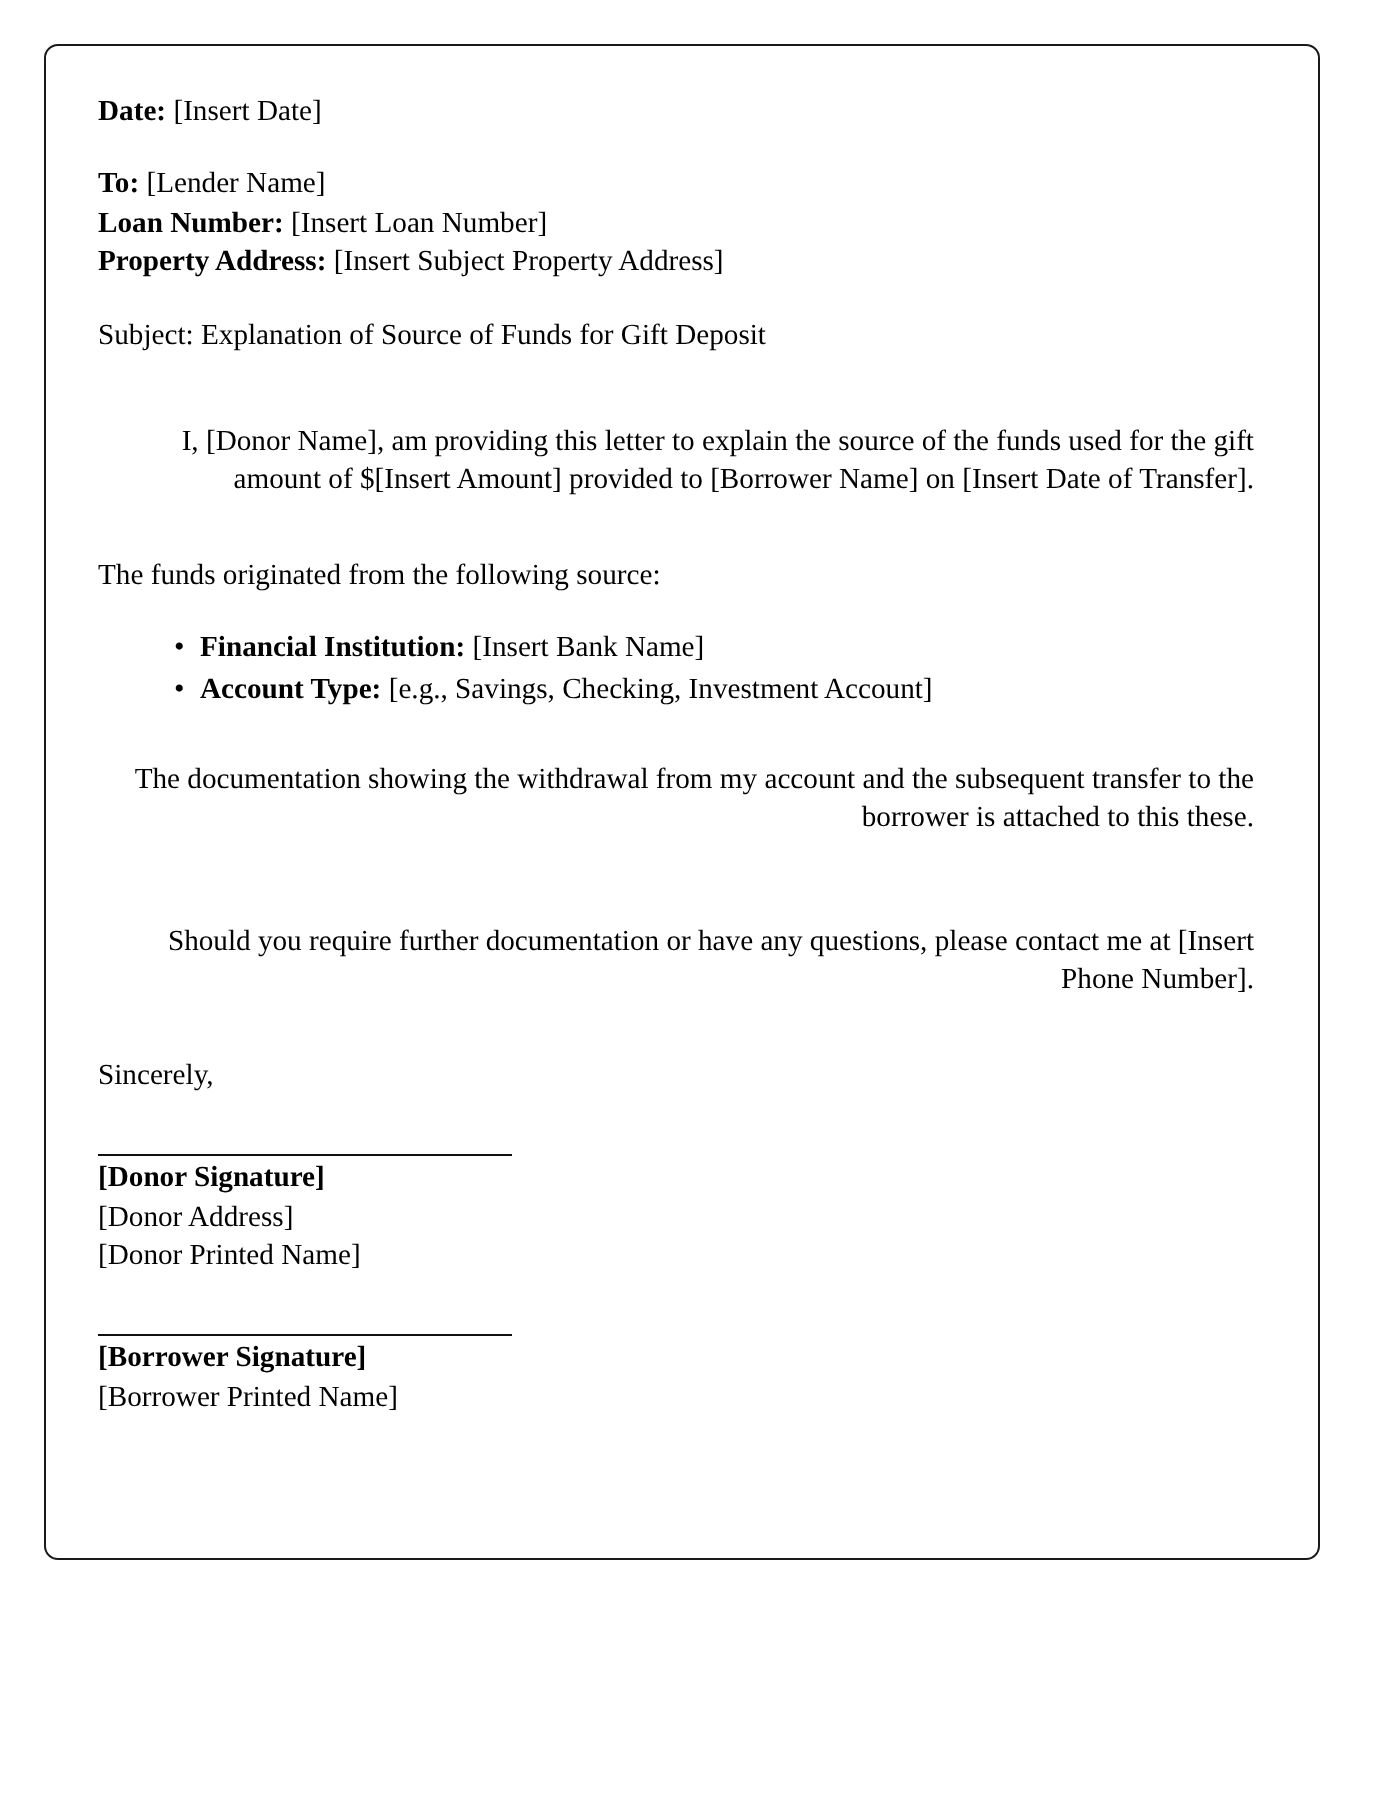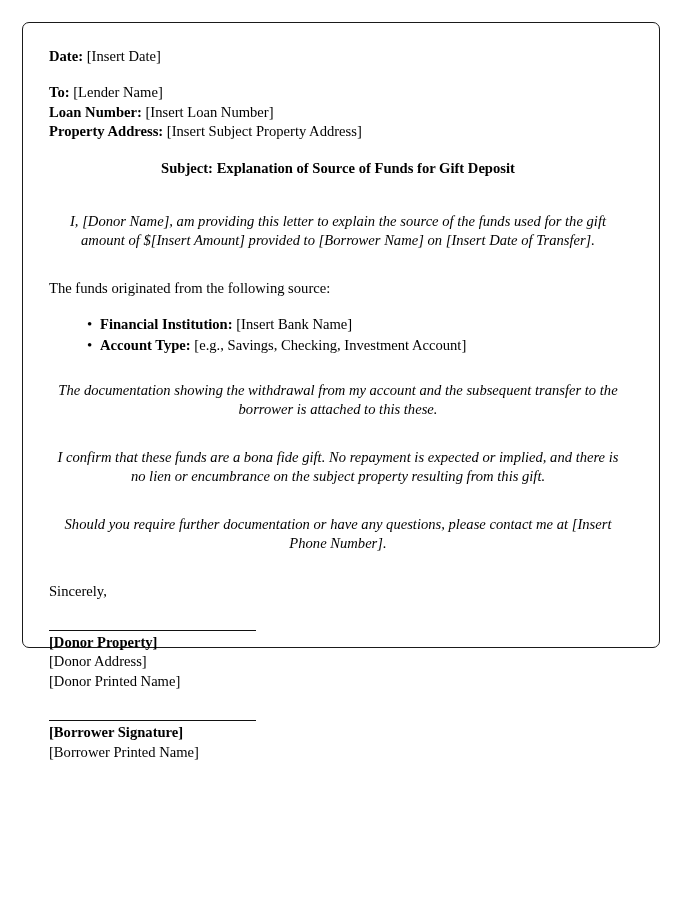--- a/index.html
+++ b/index.html
@@ -12,51 +12,49 @@
     height: 900px;
     font-family: "Liberation Serif", "DejaVu Serif", serif;
     color: #000000;
     overflow: hidden;
   }
   #page-frame {
     position: absolute;
     left: 22px;
     top: 22px;
     width: 638px;
-    height: 626px;
+    height: 758px;
     border: 1.6px solid #1a1a1a;
     border-radius: 7px;
     box-sizing: border-box;
     background: #ffffff;
   }
   #letter-body {
     position: absolute;
     left: 26px;
     top: 24px;
     width: 578px;
     font-size: 14.6px;
     line-height: 19.4px;
   }
   .line-block {
     margin: 0;
   }
   .para {
     margin: 0 0 14px 0;
-    text-align: center;
-    font-style: italic;
+    text-align: right;
   }
   .gap-sm { height: 14px; }
   .gap-md { height: 17px; }
   .gap-lg { height: 25px; }
   .gap-xl { height: 29px; }
   b, .bold { font-weight: bold; }
   .subject {
-    font-weight: bold;
+    font-weight: normal;
     margin: 0;
-    text-align: center;
   }
   ul.source-list {
     margin: 0;
     padding: 0 0 0 39px;
     list-style: none;
   }
   ul.source-list li {
     position: relative;
     margin: 0 0 1px 0;
     padding-left: 12px;
@@ -119,34 +117,33 @@
       <li><b>Financial Institution:</b> <span>[Insert Bank Name]</span></li>
       <li><b>Account Type:</b> <span>[e.g., Savings, Checking, Investment Account]</span></li>
     </ul>
 
     <div class="gap-lg"></div>
 
     <p class="para">The documentation showing the withdrawal from my account and the subsequent transfer to the borrower is attached to this these.</p>
 
     <div class="gap-sm"></div>
 
-    <p class="para">I confirm that these funds are a bona fide gift. No repayment is expected or implied, and there is no lien or encumbrance on the subject property resulting from this gift.</p>
 
     <div class="gap-sm"></div>
 
     <p class="para">Should you require further documentation or have any questions, please contact me at [Insert Phone Number].</p>
 
     <div class="gap-sm"></div>
 
     <p class="line-block">Sincerely,</p>
 
     <div class="gap-xl"></div>
 
     <div class="sig-rule"></div>
-    <p class="sig-name">[Donor Property]</p>
+    <p class="sig-name">[Donor Signature]</p>
     <p class="sig-sub">[Donor Address]</p>
     <p class="sig-sub">[Donor Printed Name]</p>
 
     <div class="gap-xl"></div>
 
     <div class="sig-rule"></div>
     <p class="sig-name">[Borrower Signature]</p>
     <p class="sig-sub">[Borrower Printed Name]</p>
 
   </div>

